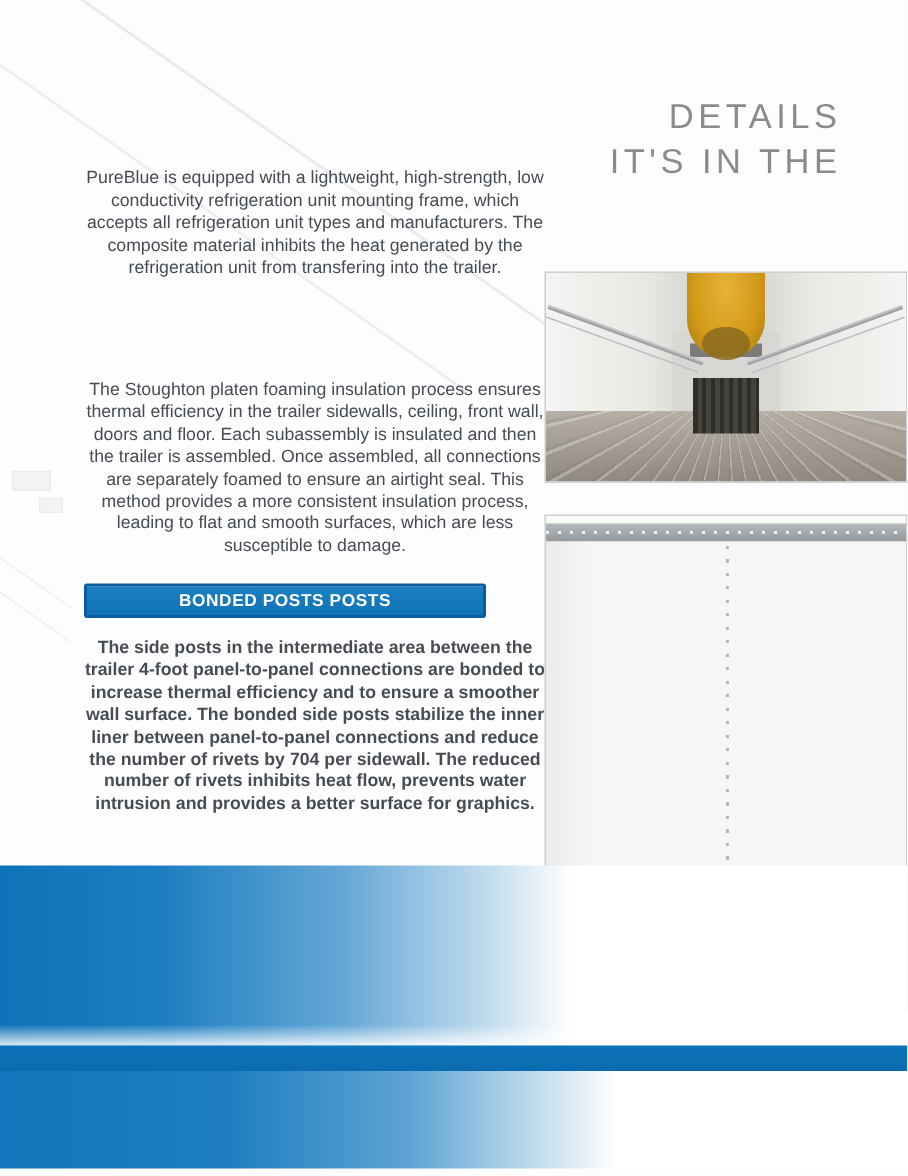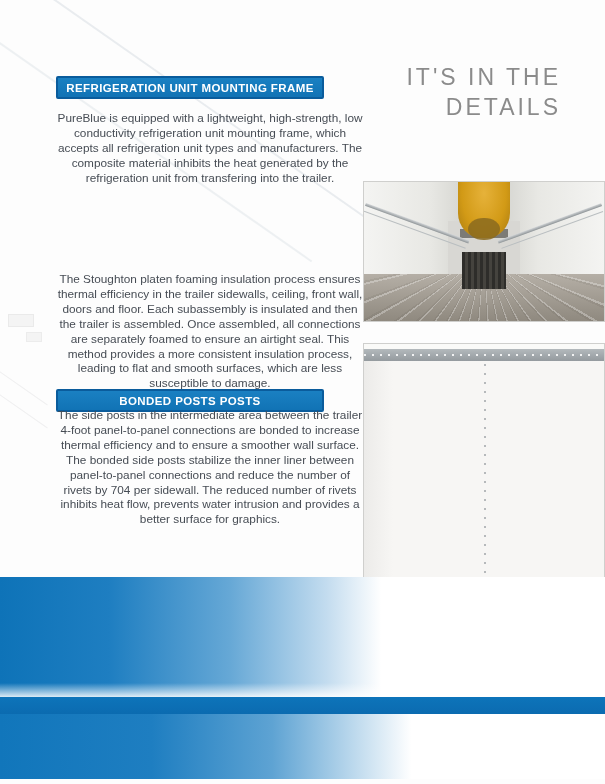--- a/index.html
+++ b/index.html
@@ -22,21 +22,21 @@
     background:linear-gradient(to bottom,#1A80C2,#1173B5);
     border:2px solid #0A5C9C;border-radius:2px;
     display:flex;align-items:center;justify-content:center;
     color:#FFFFFF;font-size:11.5px;font-weight:bold;letter-spacing:.4px;white-space:nowrap;
   }
   .bar-1{top:76px;} .bar-2{top:217px;} .bar-3{top:389px;}
   .sec-body{
     position:absolute;left:56px;width:308px;color:#464C54;
     font-size:11.8px;line-height:14.9px;text-align:center;
   }
-  .body-1{top:111px;} .body-2{top:252px;margin-top:20px;} .body-3{top:408px;}
+  .body-1{top:111px;} .body-2{top:252px;} .body-3{top:424px;font-weight:bold;}
   
   .wm{position:absolute;left:4px;top:298px;width:56px;height:130px;opacity:.8;}
   .wm-rect1{position:absolute;left:4px;top:16px;width:24px;height:11px;background:#F2F2F2;border:1px solid #E6E6E6;}
   .wm-rect2{position:absolute;left:22px;top:34px;width:14px;height:8px;background:#F3F3F3;border:1px solid #E8E8E8;}
   .wm-line{position:absolute;background:#EDEDEE;height:1px;width:90px;transform:rotate(35deg);transform-origin:0 0;}
   .wm-l1{left:-30px;top:55px;} .wm-l2{left:-30px;top:78px;}
   
   .photo{position:absolute;left:363px;width:242px;box-sizing:border-box;border:1px solid #CFCFCD;overflow:hidden;}
   
   .photo-interior{top:181px;height:141px;background:#EDEDEB;}
@@ -103,25 +103,24 @@
   <div class="deco-line deco-b"></div>
 
   <div class="wm">
     <div class="wm-rect1"></div>
     <div class="wm-rect2"></div>
     <div class="wm-line wm-l1"></div>
     <div class="wm-line wm-l2"></div>
   </div>
 
   <div class="heading">
+    <div>DETAILS</div>
     <div>IT'S IN THE</div>
-    <div>DETAILS</div>
   </div>
 
-  <div class="sec-bar bar-1">REFRIGERATION UNIT MOUNTING FRAME</div>
   <div class="sec-body body-1">PureBlue is equipped with a lightweight, high-strength, low conductivity refrigeration unit mounting frame, which accepts all refrigeration unit types and manufacturers. The composite material inhibits the heat generated by the refrigeration unit from transfering into the trailer.</div>
 
   <div class="sec-body body-2">The Stoughton platen foaming insulation process ensures thermal efficiency in the trailer sidewalls, ceiling, front wall, doors and floor. Each subassembly is insulated and then the trailer is assembled. Once assembled, all connections are separately foamed to ensure an airtight seal. This method provides a more consistent insulation process, leading to flat and smooth surfaces, which are less susceptible to damage.</div>
 
   <div class="sec-bar bar-3">BONDED POSTS POSTS</div>
   <div class="sec-body body-3">The side posts in the intermediate area between the trailer 4-foot panel-to-panel connections are bonded to increase thermal efficiency and to ensure a smoother wall surface. The bonded side posts stabilize the inner liner between panel-to-panel connections and reduce the number of rivets by 704 per sidewall. The reduced number of rivets inhibits heat flow, prevents water intrusion and provides a better surface for graphics.</div>
 
   <div class="photo photo-interior">
     <div class="ip-ceiling"></div>
     <div class="ip-wall-left"></div>

